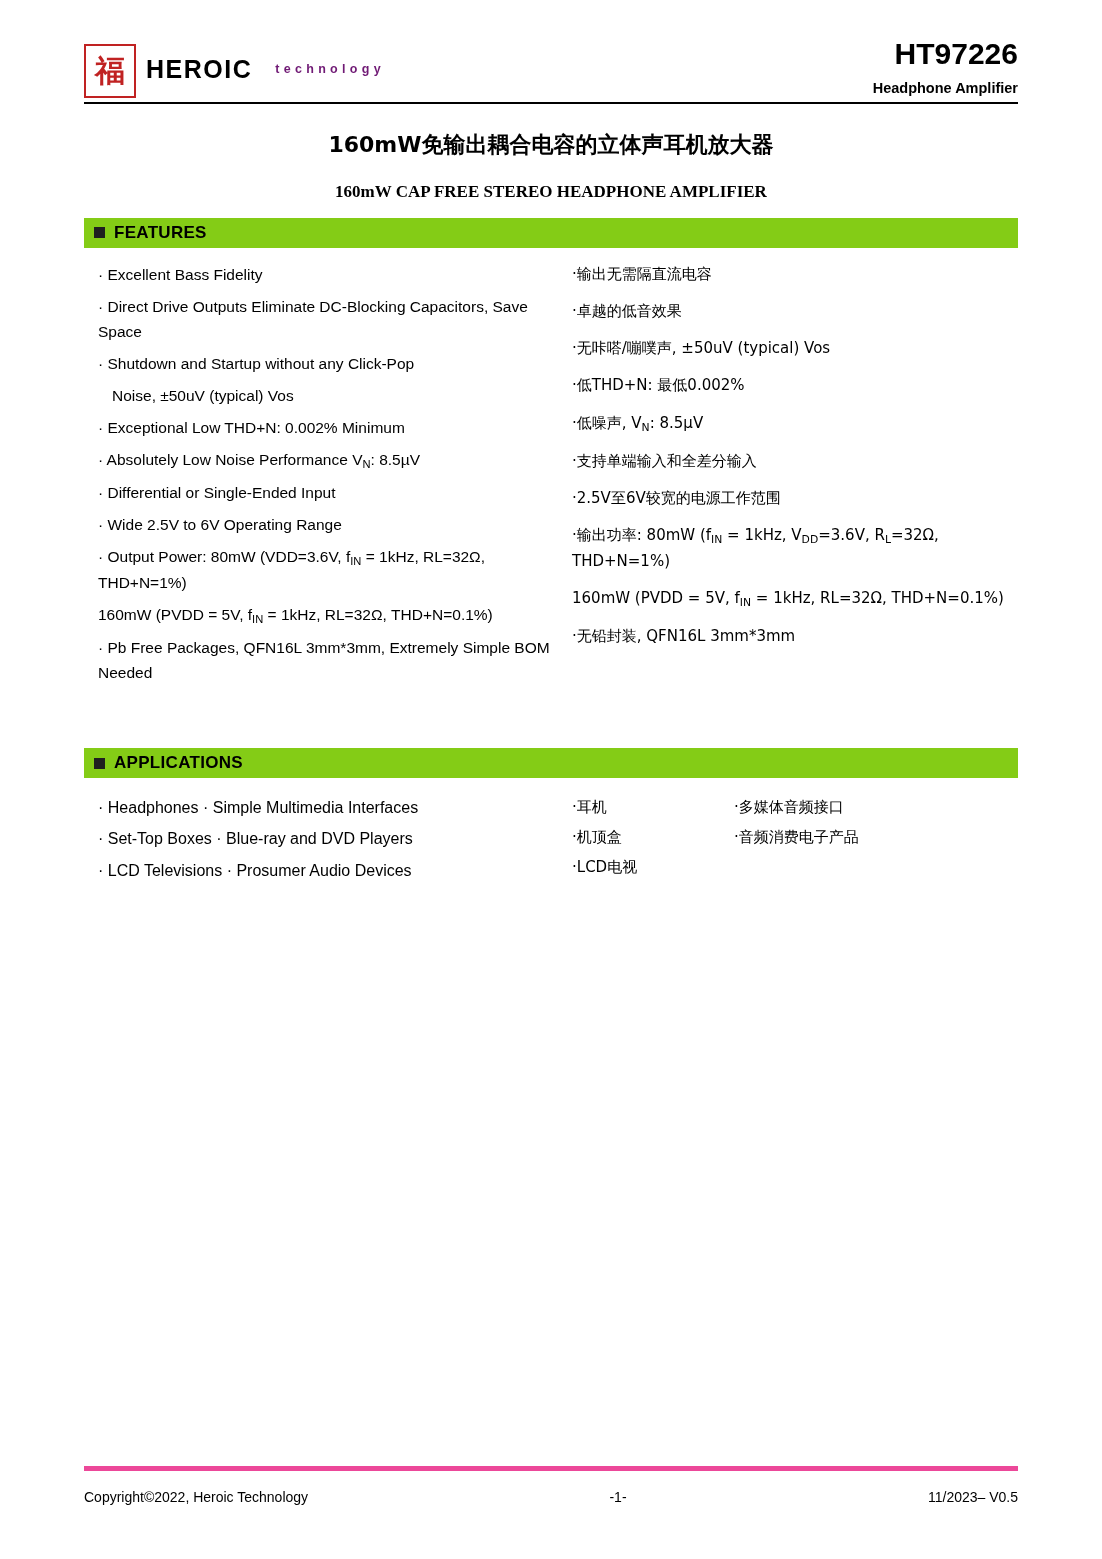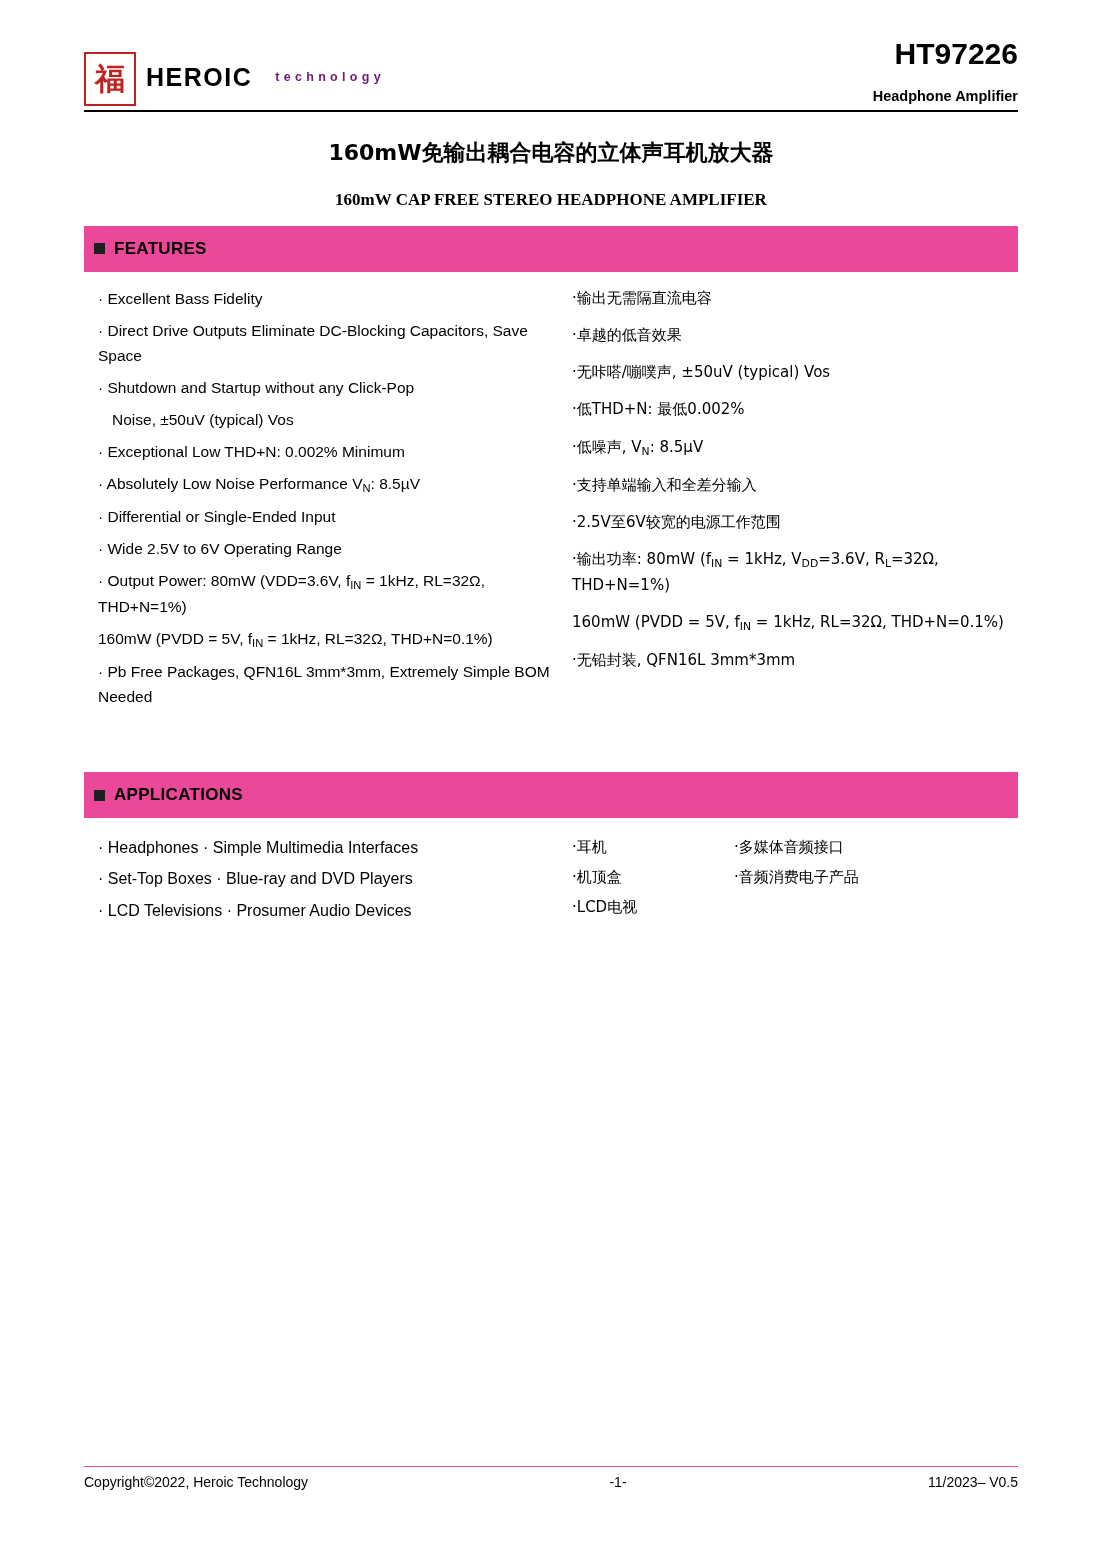--- a/index.html
+++ b/index.html
@@ -83,21 +83,21 @@
     padding-bottom: 2px;
   }
   .part-number {
     font-size: 30px;
     font-weight: bold;
     line-height: 1.05;
   }
   .part-subtitle {
     font-size: 14.5px;
     font-weight: bold;
-    margin-top: 18px;
+    margin-top: 10px;
     text-align: center;
   }
 
   
   .doc-title-cn {
     text-align: center;
     font-size: 22px;
     font-weight: bold;
     margin-top: 26px;
     font-family: "DejaVu Sans", "Liberation Sans", sans-serif;
@@ -106,22 +106,22 @@
     text-align: center;
     font-size: 17px;
     font-weight: bold;
     margin-top: 22px;
     margin-bottom: 16px;
     font-family: Liberation Serif, serif;
   }
 
   
   .section-bar {
-    background: #ec4899;
-    height: 46px;
+    background: #84cc16;
+    height: 30px;
     display: flex;
     align-items: center;
     padding-left: 10px;
     box-sizing: border-box;
   }
   .section-bar .sq {
     width: 11px;
     height: 11px;
     background: #1f1f1f;
     display: inline-block;
@@ -201,22 +201,22 @@
     white-space: nowrap;
     font-family: "DejaVu Sans", "Liberation Sans", sans-serif;
   }
 
   
   .footer {
     position: absolute;
     left: 84px;
     top: 1466px;
     width: 934px;
-    border-top: 1px solid #ec4899;
-    padding-top: 7px;
+    border-top: 5px solid #ec4899;
+    padding-top: 18px;
     display: flex;
     justify-content: space-between;
     font-size: 14px;
   }
   .footer .center { flex: 1; text-align: center; }
   .footer .right { text-align: right; }
 </style>
 </head>
 <body>
 

